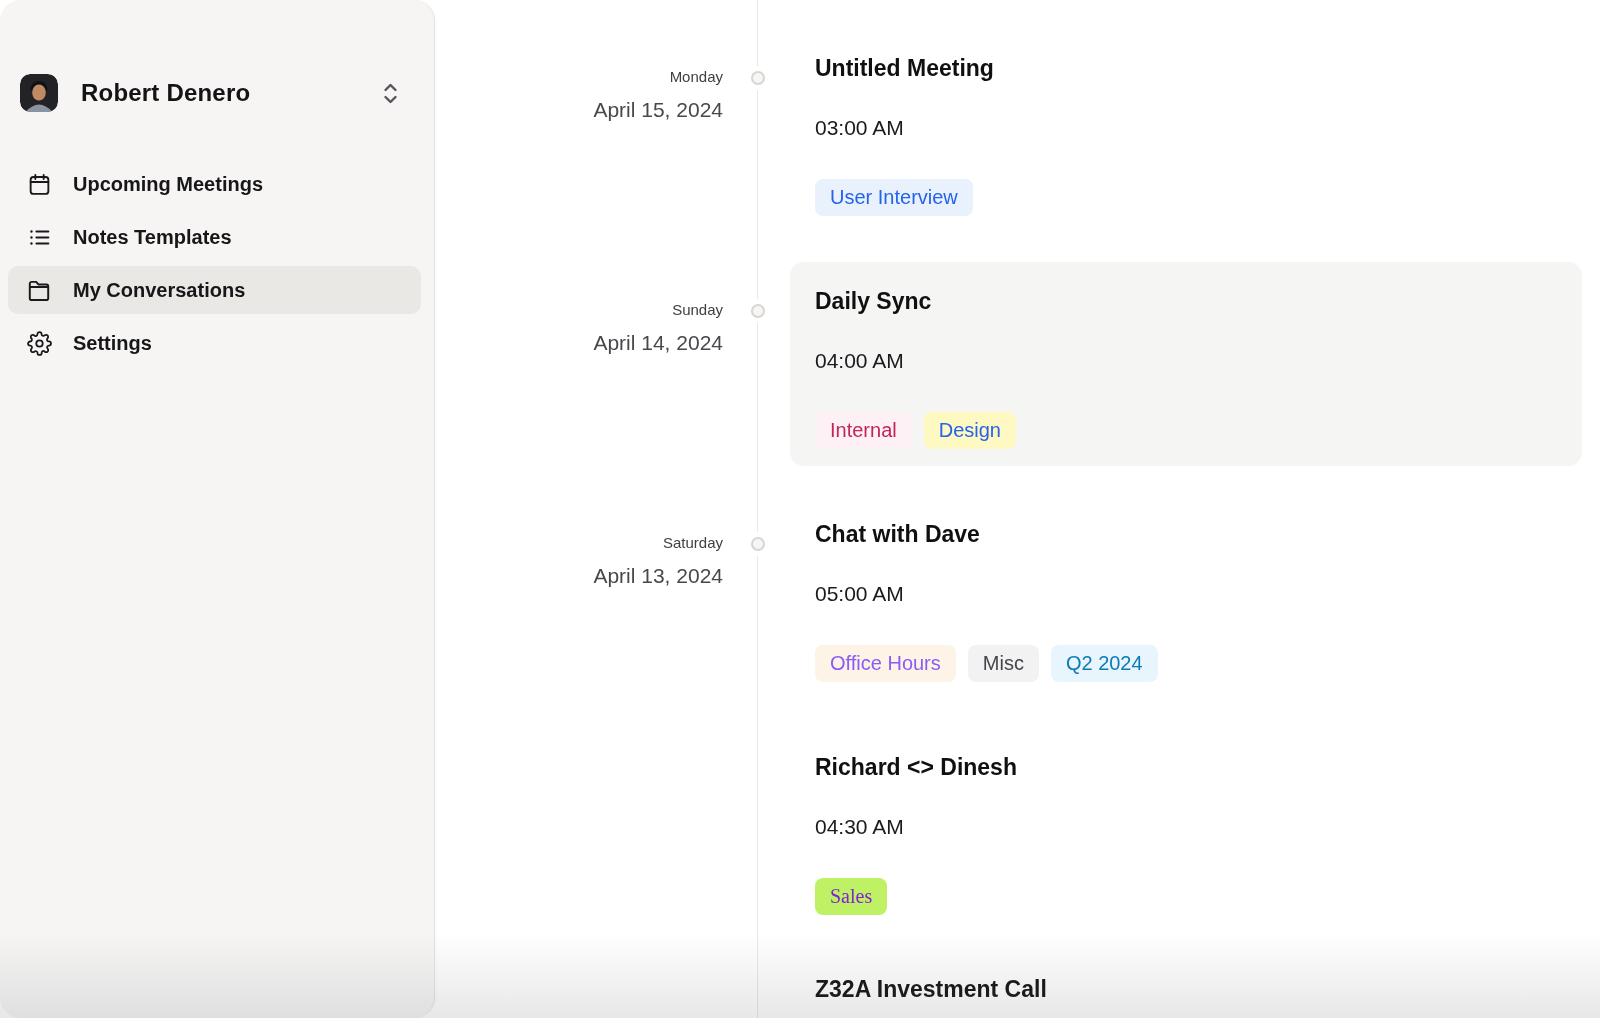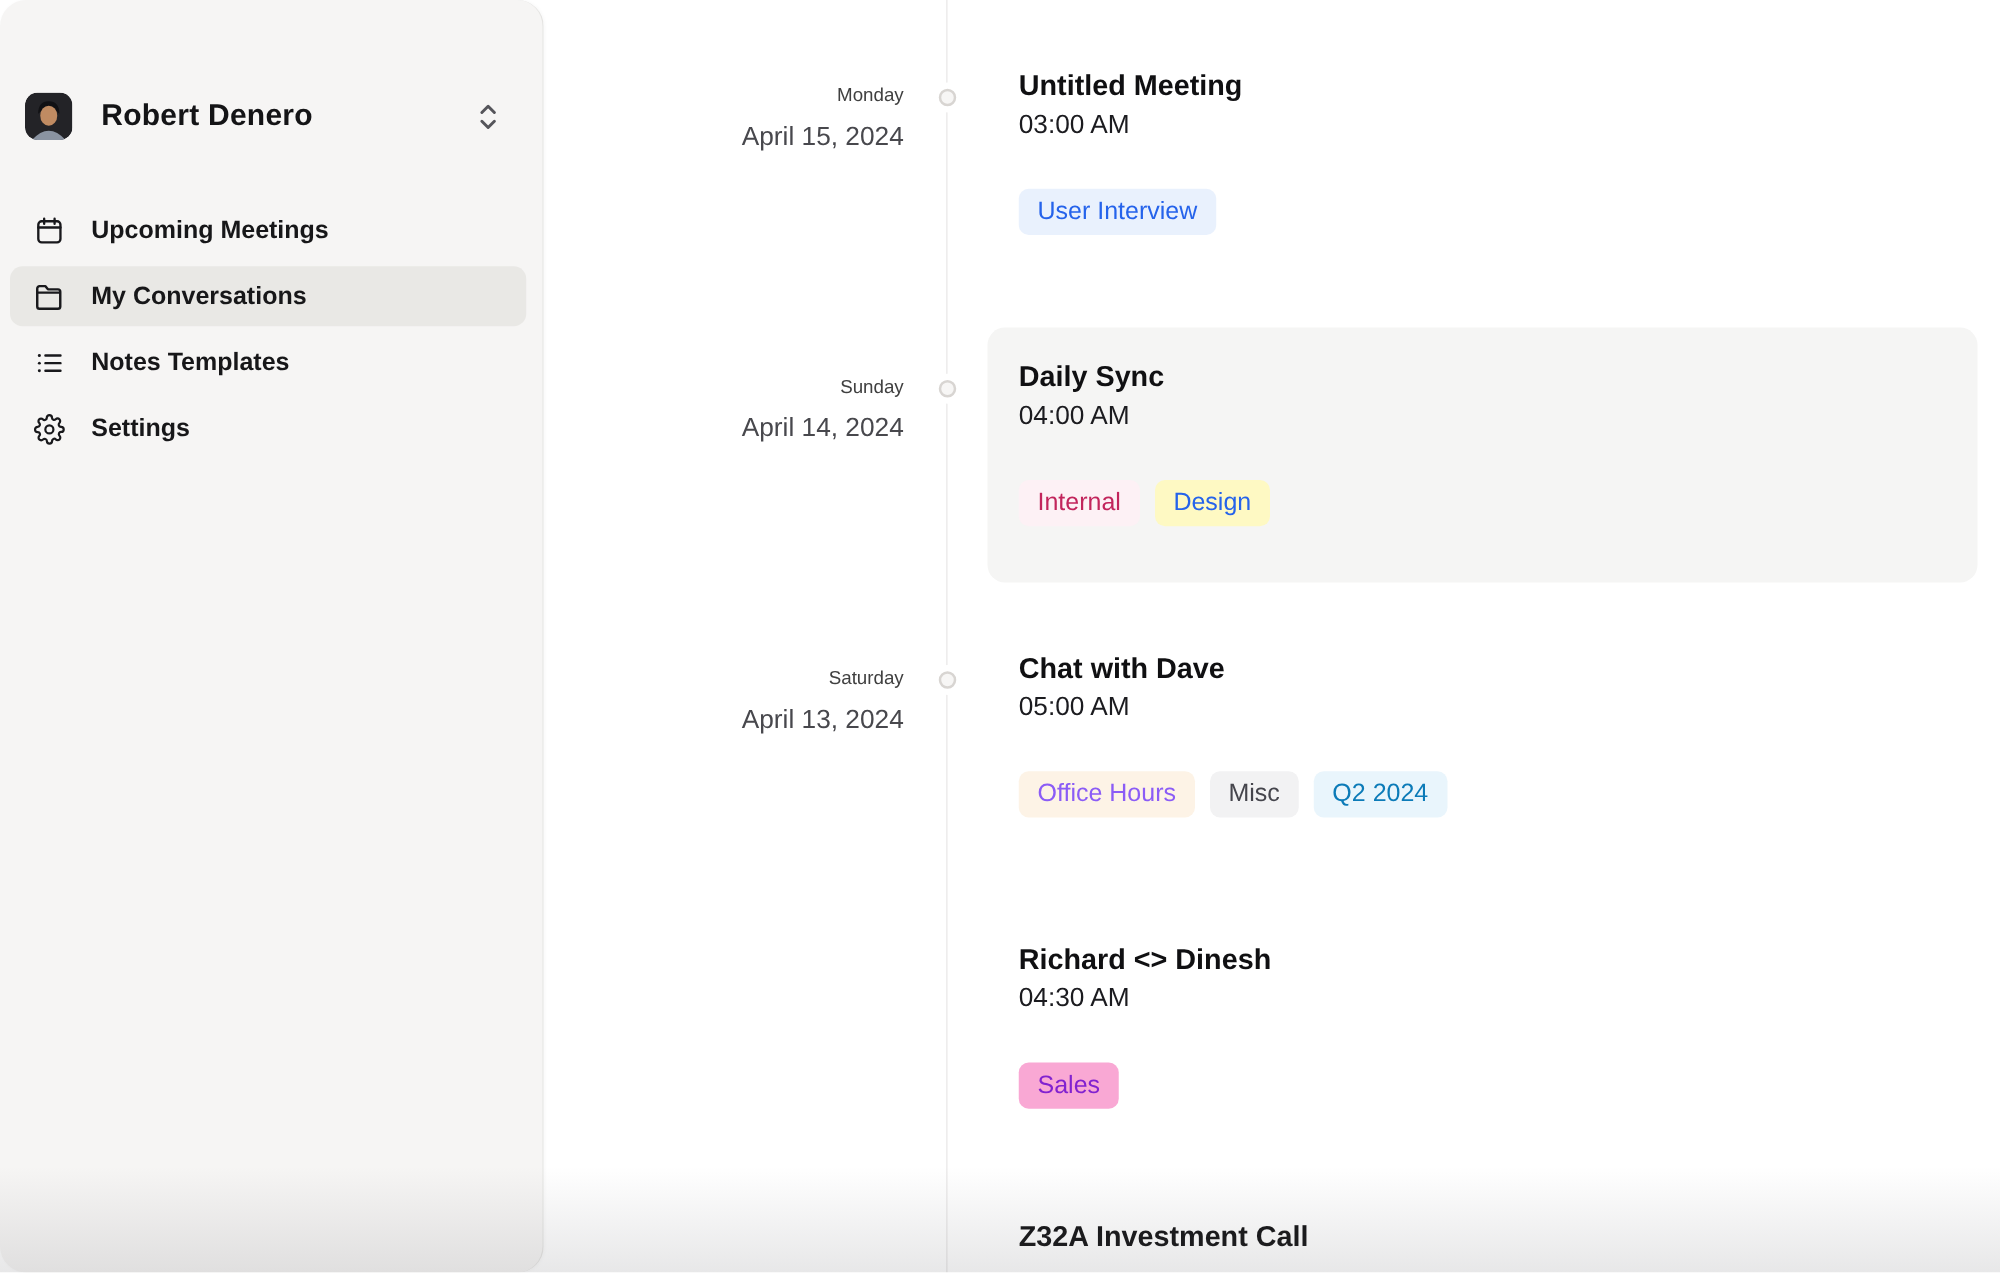--- a/index.html
+++ b/index.html
@@ -40,21 +40,21 @@
   .dot{
     position:absolute;left:751px;width:10px;height:10px;border-radius:50%;
     border:2px solid #d8d5d2;background:#f7f6f5;box-shadow:0 0 0 5px #ffffff;z-index:2;
   }
   .card{
     position:absolute;left:790px;top:262px;width:792px;height:204px;
     background:#f5f5f4;border-radius:14px;z-index:0;cursor:pointer;
   }
   .meeting{position:absolute;left:815px;z-index:1;cursor:pointer;}
   .m-title{font-size:23px;font-weight:700;color:#101012;line-height:28px;white-space:nowrap;}
-  .m-time{font-size:21px;color:#1b1b1f;line-height:28px;margin-top:4px;}
+  .m-time{font-size:21px;color:#1b1b1f;line-height:28px;margin-top:32px;}
   .m-tags{display:flex;gap:12px;margin-top:37px;}
   .tag{
     font-size:20px;line-height:27px;padding:5px 15px;border-radius:8px;
     font-weight:500;white-space:nowrap;cursor:pointer;
   }
   .bottom-fade{
     position:absolute;left:0;right:0;bottom:0;height:85px;z-index:5;pointer-events:none;
     background:linear-gradient(to bottom, rgba(125,125,130,0) 0%, rgba(115,115,120,.17) 100%);
   }
 </style>
@@ -82,38 +82,38 @@
   <nav class="nav" id="nav">
       <div class="nav-item">
     <span class="nav-icon">
           <svg width="25" height="25" viewBox="0 0 24 24" fill="none" stroke="#19191c" stroke-width="1.8" stroke-linecap="round" stroke-linejoin="round">
             <rect x="3.5" y="4.8" width="17" height="16.2" rx="2.6"></rect>
             <path d="M8 2.8v4M16 2.8v4M3.5 9.6h17"></path>
           </svg>
         </span>
     <span class="nav-label">Upcoming Meetings</span>
   </div>
-      <div class="nav-item selected">
-    <span class="nav-icon">
-          <svg width="26" height="26" viewBox="0 0 24 24" fill="none" stroke="#19191c" stroke-width="1.8" stroke-linecap="round" stroke-linejoin="round">
-            <path d="M3.5 19.5V6.2a1.7 1.7 0 0 1 1.7-1.7h4.2l2 2.4h7.4a1.7 1.7 0 0 1 1.7 1.7v10.9a1.7 1.7 0 0 1-1.7 1.7H5.2a1.7 1.7 0 0 1-1.7-1.7zM3.5 9.3h17"></path>
-          </svg>
-        </span>
-    <span class="nav-label">My Conversations</span>
-  </div>
       <div class="nav-item">
     <span class="nav-icon">
           <svg width="25" height="25" viewBox="0 0 24 24" fill="none" stroke="#19191c" stroke-width="1.9" stroke-linecap="round">
             <path d="M9 6.2h11.5M9 12h11.5M9 17.8h11.5"></path>
             <circle cx="4.3" cy="6.2" r="1.15" fill="#19191c" stroke="none"></circle>
             <circle cx="4.3" cy="12" r="1.15" fill="#19191c" stroke="none"></circle>
             <circle cx="4.3" cy="17.8" r="1.15" fill="#19191c" stroke="none"></circle>
           </svg>
         </span>
     <span class="nav-label">Notes Templates</span>
+  </div>
+      <div class="nav-item selected">
+    <span class="nav-icon">
+          <svg width="26" height="26" viewBox="0 0 24 24" fill="none" stroke="#19191c" stroke-width="1.8" stroke-linecap="round" stroke-linejoin="round">
+            <path d="M3.5 19.5V6.2a1.7 1.7 0 0 1 1.7-1.7h4.2l2 2.4h7.4a1.7 1.7 0 0 1 1.7 1.7v10.9a1.7 1.7 0 0 1-1.7 1.7H5.2a1.7 1.7 0 0 1-1.7-1.7zM3.5 9.3h17"></path>
+          </svg>
+        </span>
+    <span class="nav-label">My Conversations</span>
   </div>
       <div class="nav-item">
     <span class="nav-icon">
           <svg width="25" height="25" viewBox="0 0 24 24" fill="none" stroke="#19191c" stroke-width="1.7" stroke-linecap="round" stroke-linejoin="round">
             <circle cx="12" cy="12" r="3.1"></circle>
             <path d="M19.4 15a1.65 1.65 0 0 0 .33 1.82l.06.06a2 2 0 0 1 0 2.83 2 2 0 0 1-2.83 0l-.06-.06a1.65 1.65 0 0 0-1.82-.33 1.65 1.65 0 0 0-1 1.51V21a2 2 0 0 1-2 2 2 2 0 0 1-2-2v-.09A1.65 1.65 0 0 0 9 19.4a1.65 1.65 0 0 0-1.82.33l-.06.06a2 2 0 0 1-2.83 0 2 2 0 0 1 0-2.83l.06-.06a1.65 1.65 0 0 0 .33-1.82 1.65 1.65 0 0 0-1.51-1H3a2 2 0 0 1-2-2 2 2 0 0 1 2-2h.09A1.65 1.65 0 0 0 4.6 9a1.65 1.65 0 0 0-.33-1.82l-.06-.06a2 2 0 0 1 0-2.83 2 2 0 0 1 2.83 0l.06.06a1.65 1.65 0 0 0 1.82.33H9a1.65 1.65 0 0 0 1-1.51V3a2 2 0 0 1 2-2 2 2 0 0 1 2 2v.09a1.65 1.65 0 0 0 1 1.51 1.65 1.65 0 0 0 1.82-.33l.06-.06a2 2 0 0 1 2.83 0 2 2 0 0 1 0 2.83l-.06.06a1.65 1.65 0 0 0-.33 1.82V9a1.65 1.65 0 0 0 1.51 1H21a2 2 0 0 1 2 2 2 2 0 0 1-2 2h-.09a1.65 1.65 0 0 0-1.51 1z"></path>
           </svg>
         </span>
     <span class="nav-label">Settings</span>
   </div>
@@ -160,21 +160,21 @@
     <div class="m-tags">
           <span class="tag" style="color: #8b5cf6; background: rgb(253, 243, 230);">Office Hours</span>
           <span class="tag" style="color: rgb(69, 69, 76); background: rgb(242, 242, 243);">Misc</span>
           <span class="tag" style="color: rgb(12, 123, 184); background: rgb(233, 245, 252);">Q2 2024</span>
         </div>
   </div>
       <div class="meeting" style="top: 753px;">
     <div class="m-title">Richard &lt;&gt; Dinesh</div>
     <div class="m-time">04:30 AM</div>
     <div class="m-tags">
-          <span class="tag" style="color: rgb(130, 34, 208); background: #f9a8d4;">Sales</span>
+          <span class="tag" style="color: rgb(130, 34, 208); background: #bef264; font-family: Liberation Serif, serif;">Sales</span>
         </div>
   </div>
       <div class="meeting" style="top: 975px;">
     <div class="m-title">Z32A Investment Call</div>
 
   </div>
     </div>
   <div class="bottom-fade"></div>
 </div>
 

